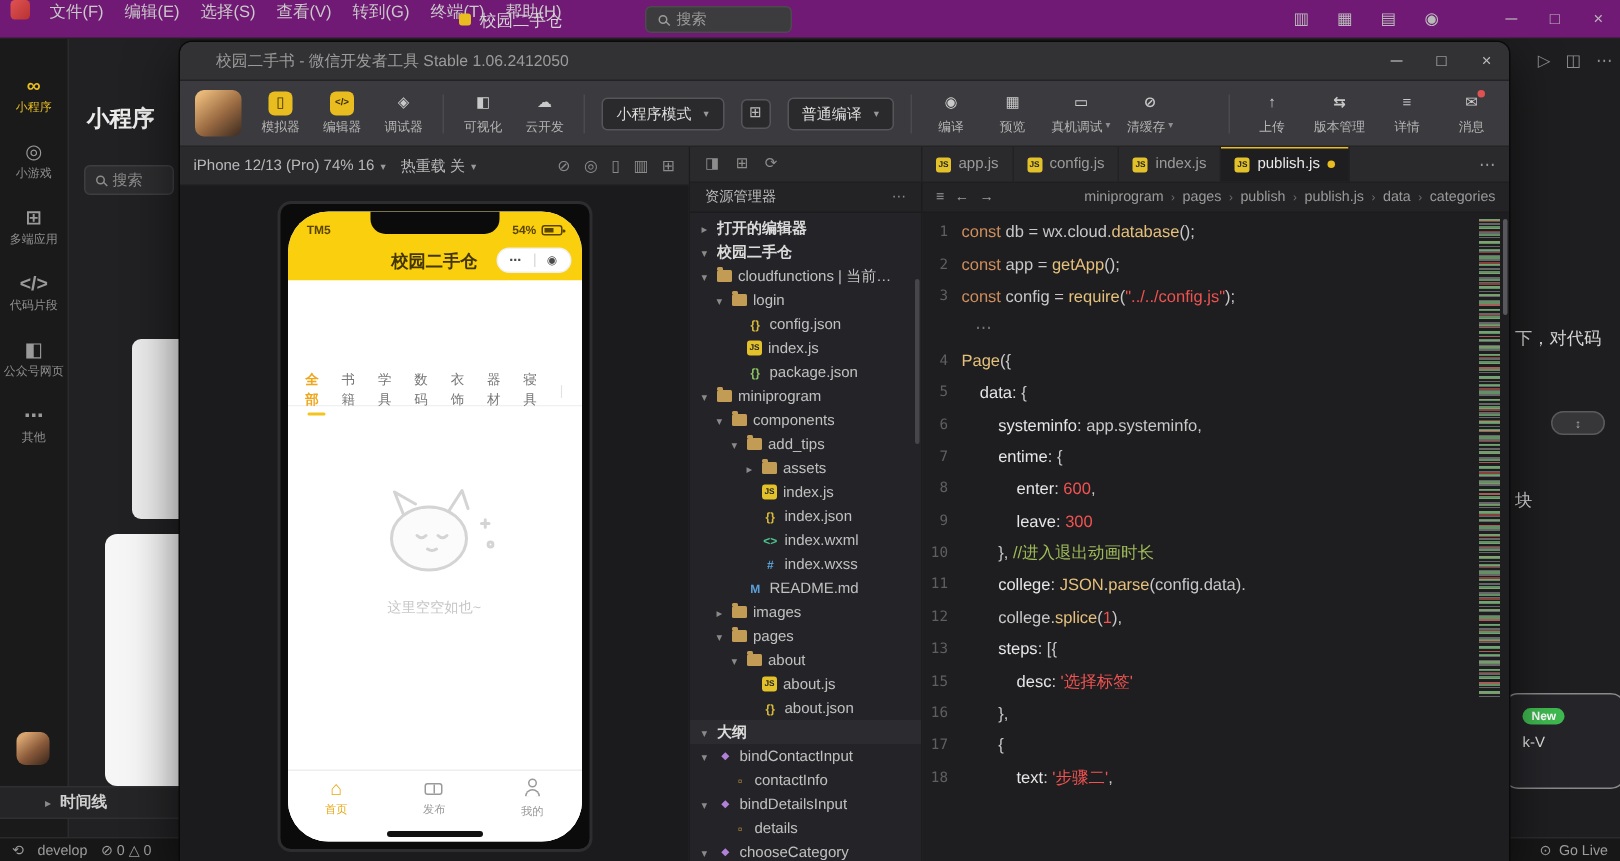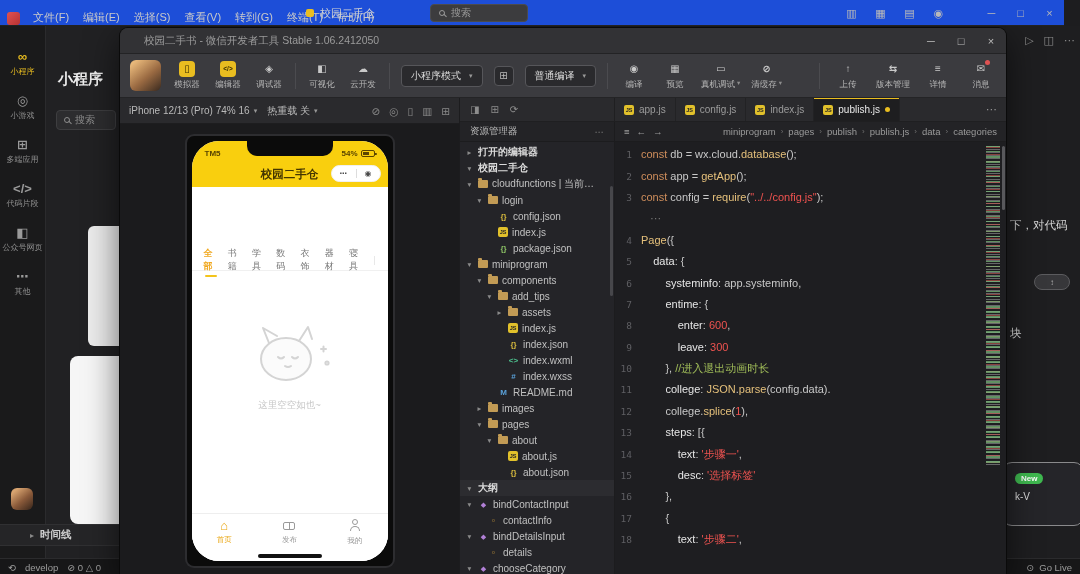--- a/index.html
+++ b/index.html
@@ -1,20 +1,20 @@
 <!DOCTYPE html>
 <html><head>
 <meta charset="utf-8">
 <style>
   *{margin:0;padding:0;box-sizing:border-box;font-family:"Liberation Sans","DejaVu Sans",sans-serif}
   html,body{width:1080px;height:574px;overflow:hidden;background:#161616}
   #stage{position:relative;width:1080px;height:574px;overflow:hidden;background:#1d1d1f;font-size:11px;color:#ccc}
 
   
-  .os-titlebar{position:absolute;left:0;top:0;right:16px;height:26px;background:#1d4ed8;display:flex;align-items:flex-end;z-index:30;border-bottom:1px solid #222}
+  .os-titlebar{position:absolute;left:0;top:0;right:0;height:26px;background:#701a75;display:flex;align-items:flex-start;z-index:30;border-bottom:1px solid #222}
   .vsc-logo{width:13px;height:13px;border-radius:3px;background:linear-gradient(135deg,#e05252,#b83232);margin:0 6px 0 7px;flex:none}
   #os-menus{display:flex;align-items:center}
   .os-mi{padding:0 7px;font-size:11px;color:#c9c9c9;cursor:default}
   .os-center{position:absolute;left:306px;top:0;height:26px;display:flex;align-items:center;gap:6px;color:#d2d2d2;font-size:11px}
   .pin{width:8px;height:8px;border-radius:2px;background:#e9bd20;flex:none}
   .os-search{position:absolute;left:430px;top:4px;width:98px;height:18px;background:#3c3c3e;border:1px solid #4b4b4d;border-radius:4px;display:flex;align-items:center;gap:6px;padding:0 8px;color:#9a9a9a;font-size:10px}
   .os-right{position:absolute;right:0;top:0;height:26px;display:flex;align-items:center}
   .os-ic{width:29px;height:26px;line-height:26px;text-align:center;color:#b9b9b9;font-size:11px}
   #os-right-icons{margin-right:24px;display:flex}
   .mag{width:6px;height:6px;border:1.3px solid currentColor;border-radius:50%;position:relative;flex:none}
@@ -697,24 +697,20 @@
                 </div>
                 <div class="cl">
                   <span class="ln">12</span>
                   <span class="ct2"><span class="pl">        college.</span><span class="fn">splice</span><span class="pl">(</span><span class="num">1</span><span class="pl">),</span></span>
                 </div>
                 <div class="cl">
                   <span class="ln">13</span>
                   <span class="ct2"><span class="pl">        </span><span class="prop">steps</span><span class="pl">: [{</span></span>
                 </div>
                 <div class="cl">
-                  <span class="ln">14</span>
-                  <span class="ct2"><span class="pl">            </span><span class="prop">text</span><span class="pl">: </span><span class="str">'步骤一'</span><span class="pl">,</span></span>
-                </div>
-                <div class="cl">
                   <span class="ln">15</span>
                   <span class="ct2"><span class="pl">            </span><span class="prop">desc</span><span class="pl">: </span><span class="str">'选择标签'</span></span>
                 </div>
                 <div class="cl">
                   <span class="ln">16</span>
                   <span class="ct2"><span class="pl">        },</span></span>
                 </div>
                 <div class="cl">
                   <span class="ln">17</span>
                   <span class="ct2"><span class="pl">        {</span></span>

